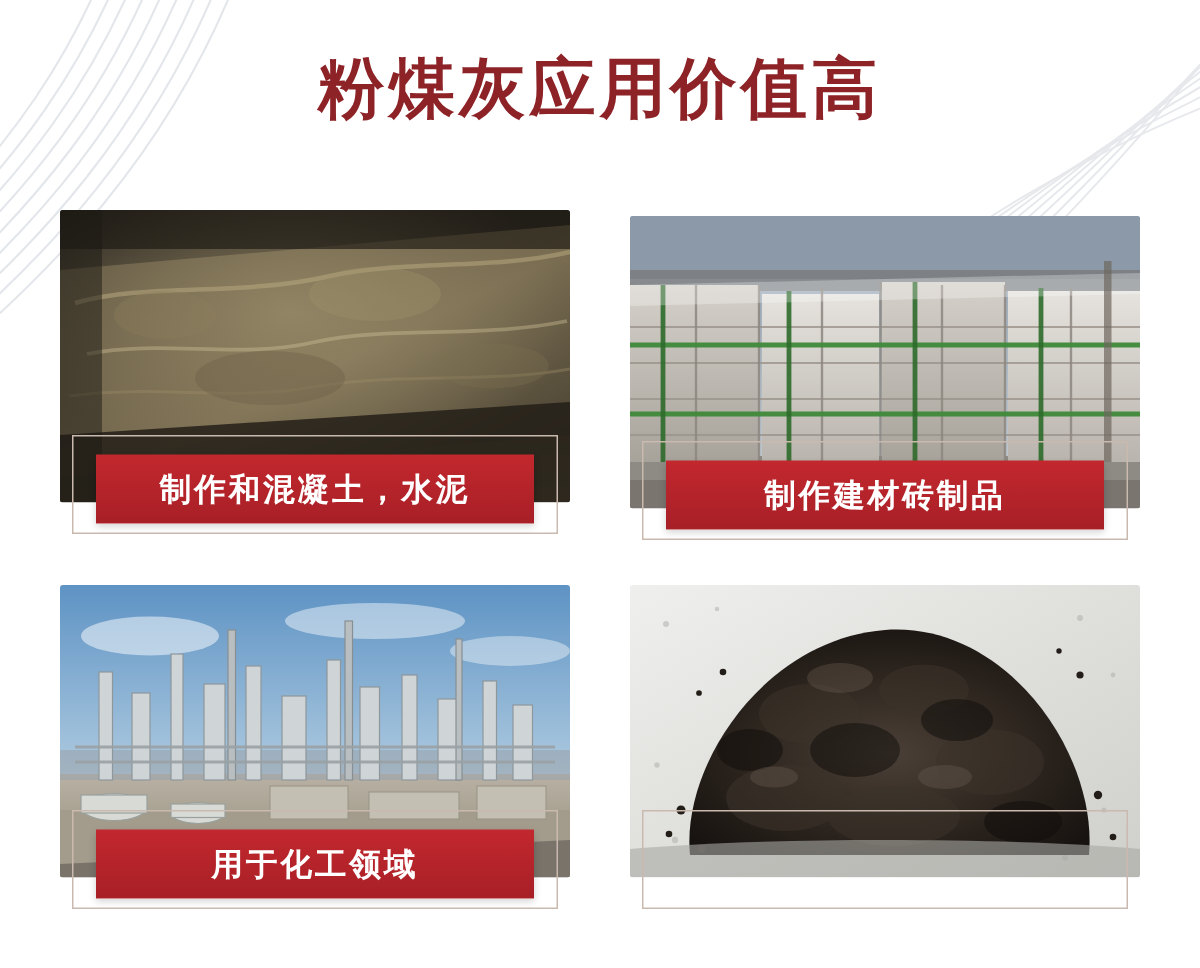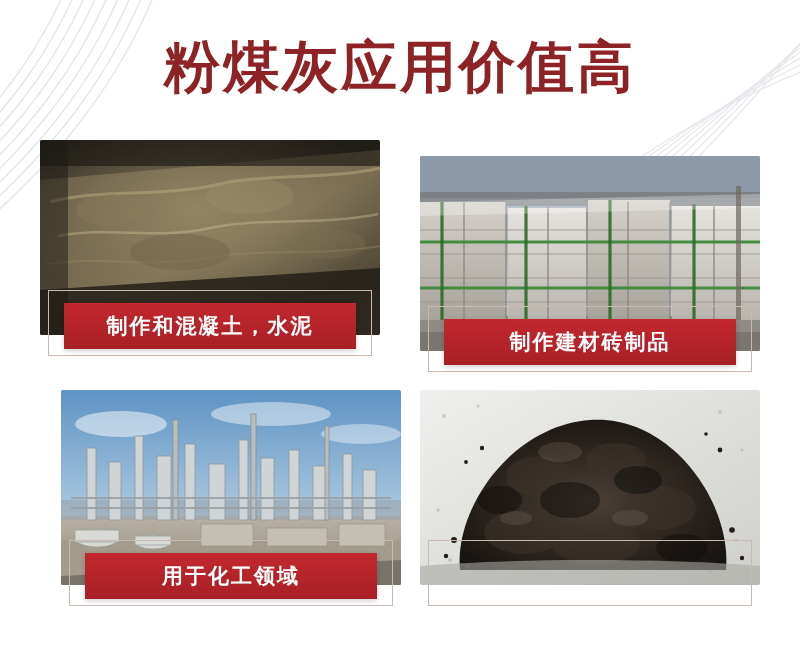--- a/index.html
+++ b/index.html
@@ -36,41 +36,41 @@
     width: 340px;
     height: 260px;
     pointer-events: none;
   }
   .title {
     position: absolute;
     top: 30px;
     left: 0;
     width: 800px;
     text-align: center;
-    font-size: 56px;
+    font-size: 44px;
     font-weight: bold;
     color: #8d2327;
     letter-spacing: 3px;
     font-family: "Liberation Sans", sans-serif;
   }
   .grid {
     position: absolute;
     top: 140px;
     left: 40px;
     width: 720px;
     height: 490px;
   }
   .card {
     position: absolute;
     width: 340px;
     height: 225px;
   }
   .card-1 { left: 0px;   top: 0px; }
-  .card-2 { left: 380px; top: 16px; }
-  .card-3 { left: 0px;   top: 250px; margin-left: 21px; }
+  .card-2 { left: 380px; top: 4px; }
+  .card-3 { left: 0px;   top: 250px; }
   .card-4 { left: 380px; top: 250px; }
 
   .photo {
     position: absolute;
     left: 0;
     top: 0;
     width: 340px;
     height: 195px;
     overflow: hidden;
     border-radius: 2px;

